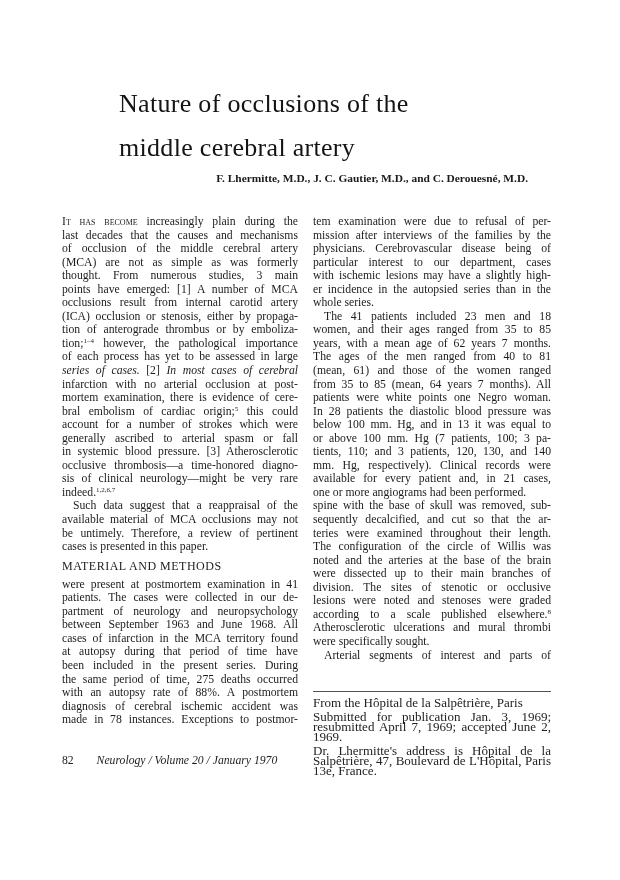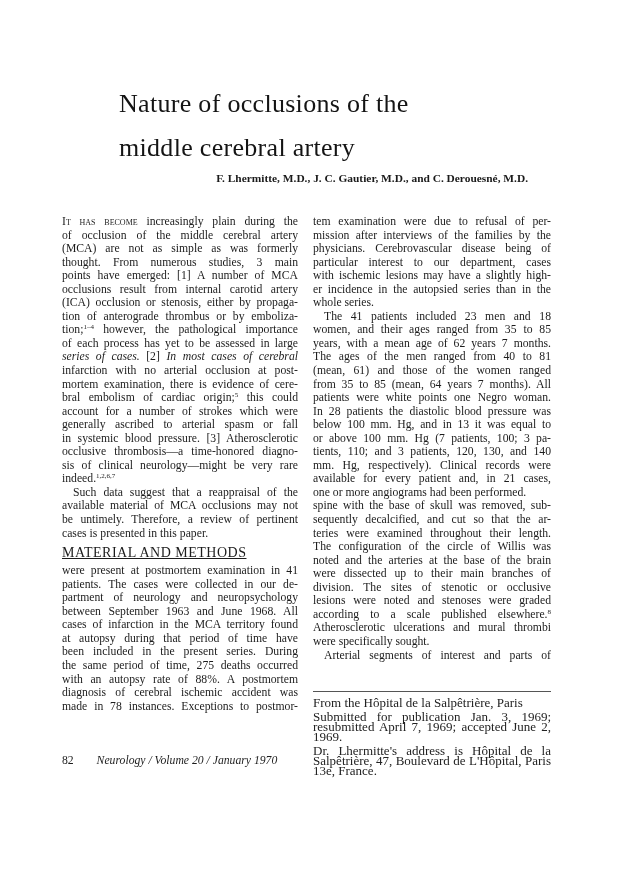--- a/index.html
+++ b/index.html
@@ -8,41 +8,42 @@
   .authors { position: absolute; left: 0; width: 528px; top: 172px; text-align: right; font-family: Liberation Serif, serif; font-weight: bold; font-size: 11.4px; color: #1a1a1a; margin: 0; }
   .col { position: absolute; top: 215px; width: 236px; font-family: "Liberation Serif", serif; font-size: 11.7px; line-height: 13.55px; color: #1c1c1c; }
   .col-left { left: 62px; }
   .col-right { left: 313px; width: 238px; }
   .line { display: block; white-space: nowrap; text-align: justify; text-align-last: justify; height: 13.55px; overflow: visible; }
   .line.last { text-align-last: left; }
   .line.indent { padding-left: 11px; }
   .sc { font-variant: small-caps; }
   .it { font-style: italic; }
   sup { font-size: 7px; line-height: 0; vertical-align: 4px; }
-  .heading { display: block; font-size: 14px; letter-spacing: 0.5px; margin: 6px 0 6px 0; height: 12px; text-transform: uppercase; text-decoration: underline; }
+  .heading { display: block; font-size: 12px; letter-spacing: 0.5px; margin: 6px 0 6px 0; height: 12px; text-transform: uppercase; }
   .footer { position: absolute; left: 62px; top: 754px; font-family: "Liberation Serif", serif; font-size: 11.7px; color: #1c1c1c; }
   .footer .pg { margin-right: 20px; }
   .footer .journal { font-style: italic; }
   .rule { position: absolute; left: 313px; top: 691px; width: 238px; height: 0; border-top: 1px solid #555; }
   .notes { position: absolute; left: 313px; top: 698px; width: 238px; font-family: "Liberation Serif", serif; font-size: 13px; line-height: 10px; color: #222; }
   .note { display: block; margin-bottom: 4px; text-align: justify; }
 </style>
 </head>
 <body>
 
 <h1 class="title">
   <span style="display:block">Nature of occlusions of the</span>
   <span style="display:block">middle cerebral artery</span>
 </h1>
 
 <p class="authors">F. Lhermitte, M.D., J. C. Gautier, M.D., and C. Derouesné, M.D.</p>
 
 <div class="col col-left">
   <div>
     <span class="line"><span class="sc">It has become</span><span> increasingly plain during the</span></span>
+    <span class="line">last decades that the causes and mechanisms</span>
     <span class="line">of occlusion of the middle cerebral artery</span>
     <span class="line">(MCA) are not as simple as was formerly</span>
     <span class="line">thought. From numerous studies, 3 main</span>
     <span class="line">points have emerged: [1] A number of MCA</span>
     <span class="line">occlusions result from internal carotid artery</span>
     <span class="line">(ICA) occlusion or stenosis, either by propaga-</span>
     <span class="line">tion of anterograde thrombus or by emboliza-</span>
     <span class="line"><span>tion;</span><sup>1–4</sup><span> however, the pathological importance</span></span>
     <span class="line">of each process has yet to be assessed in large</span>
     <span class="line"><span class="it">series of cases.</span><span style="white-space:pre"> [2] </span><span class="it">In most cases of cerebral</span></span>

